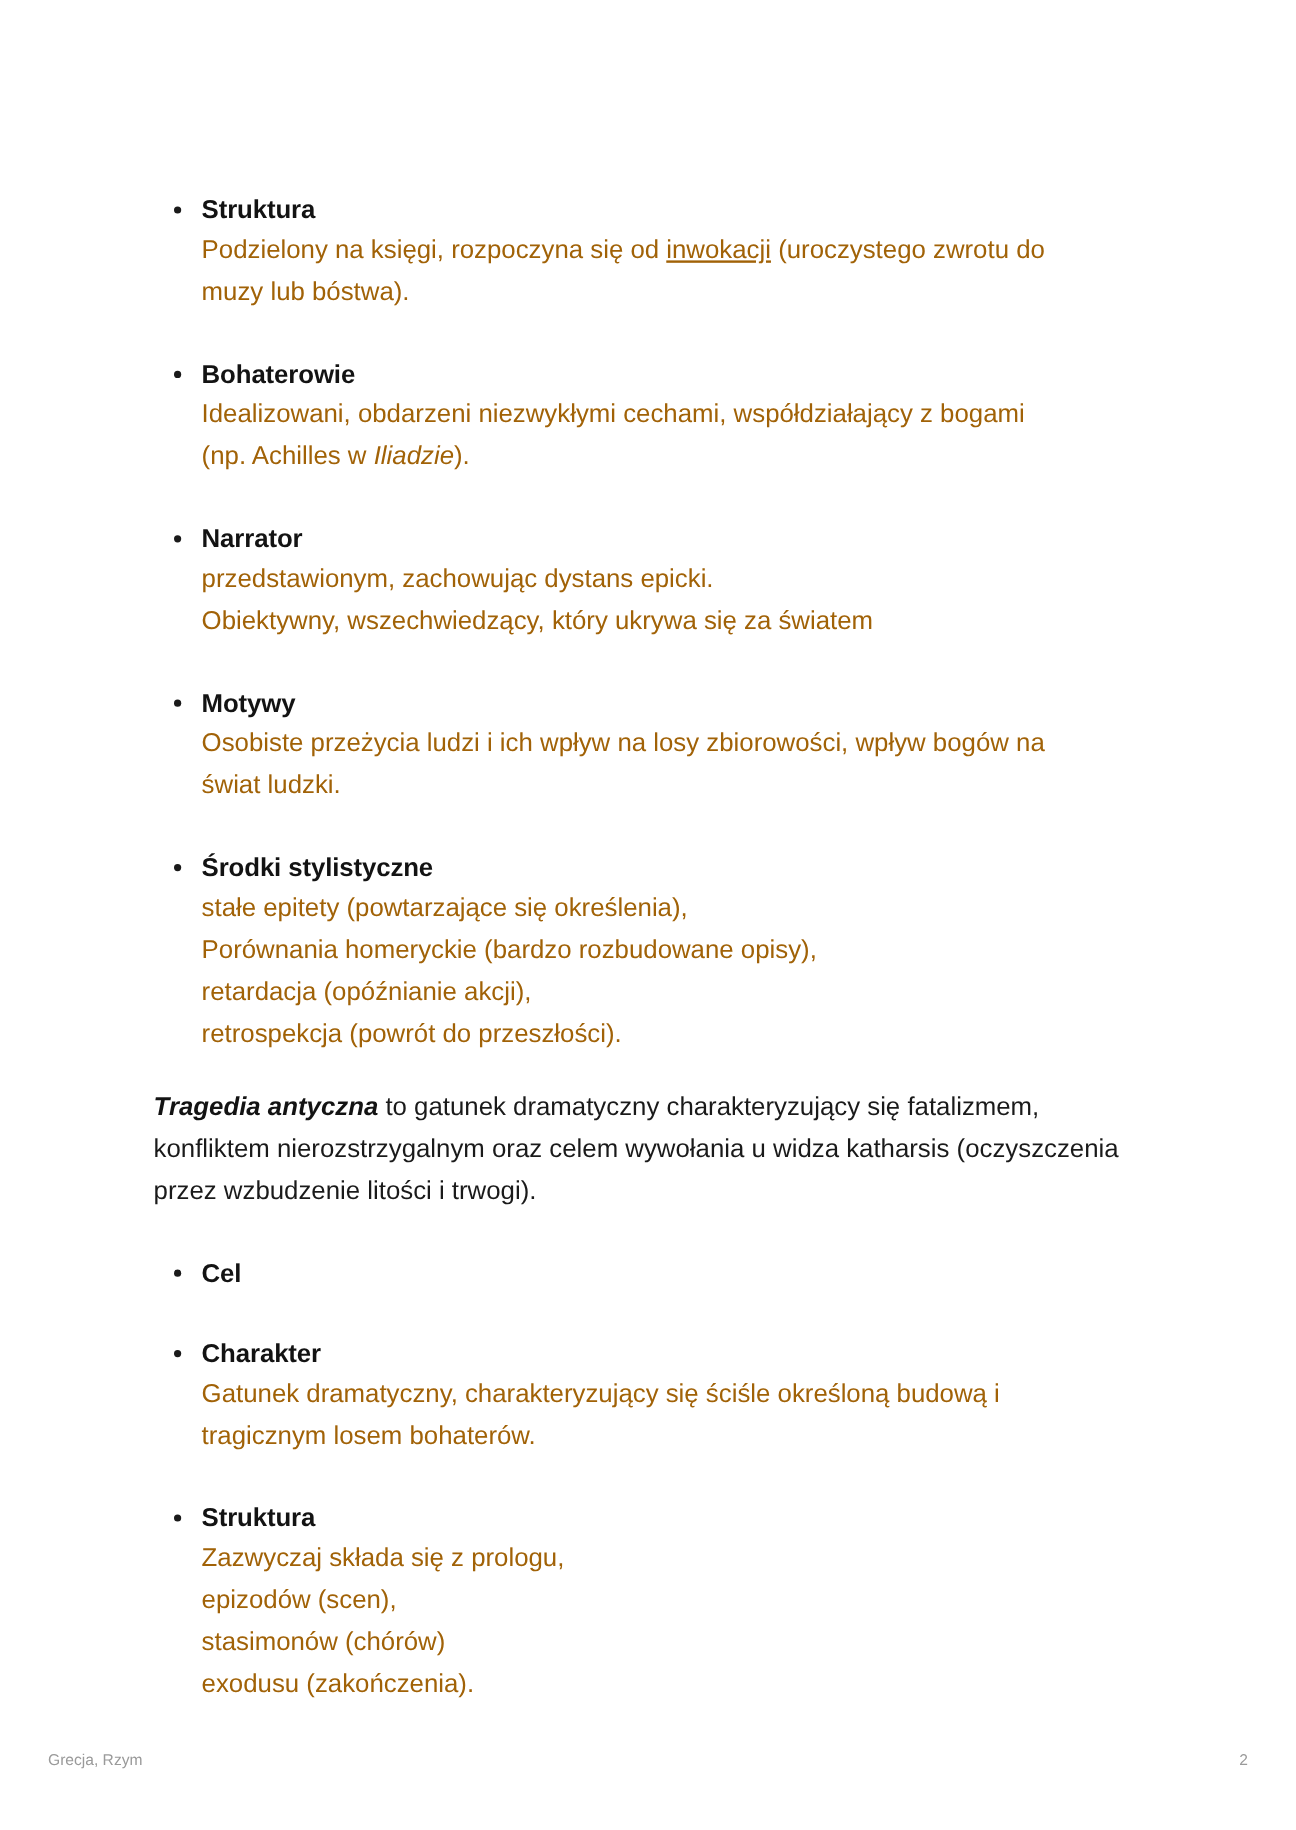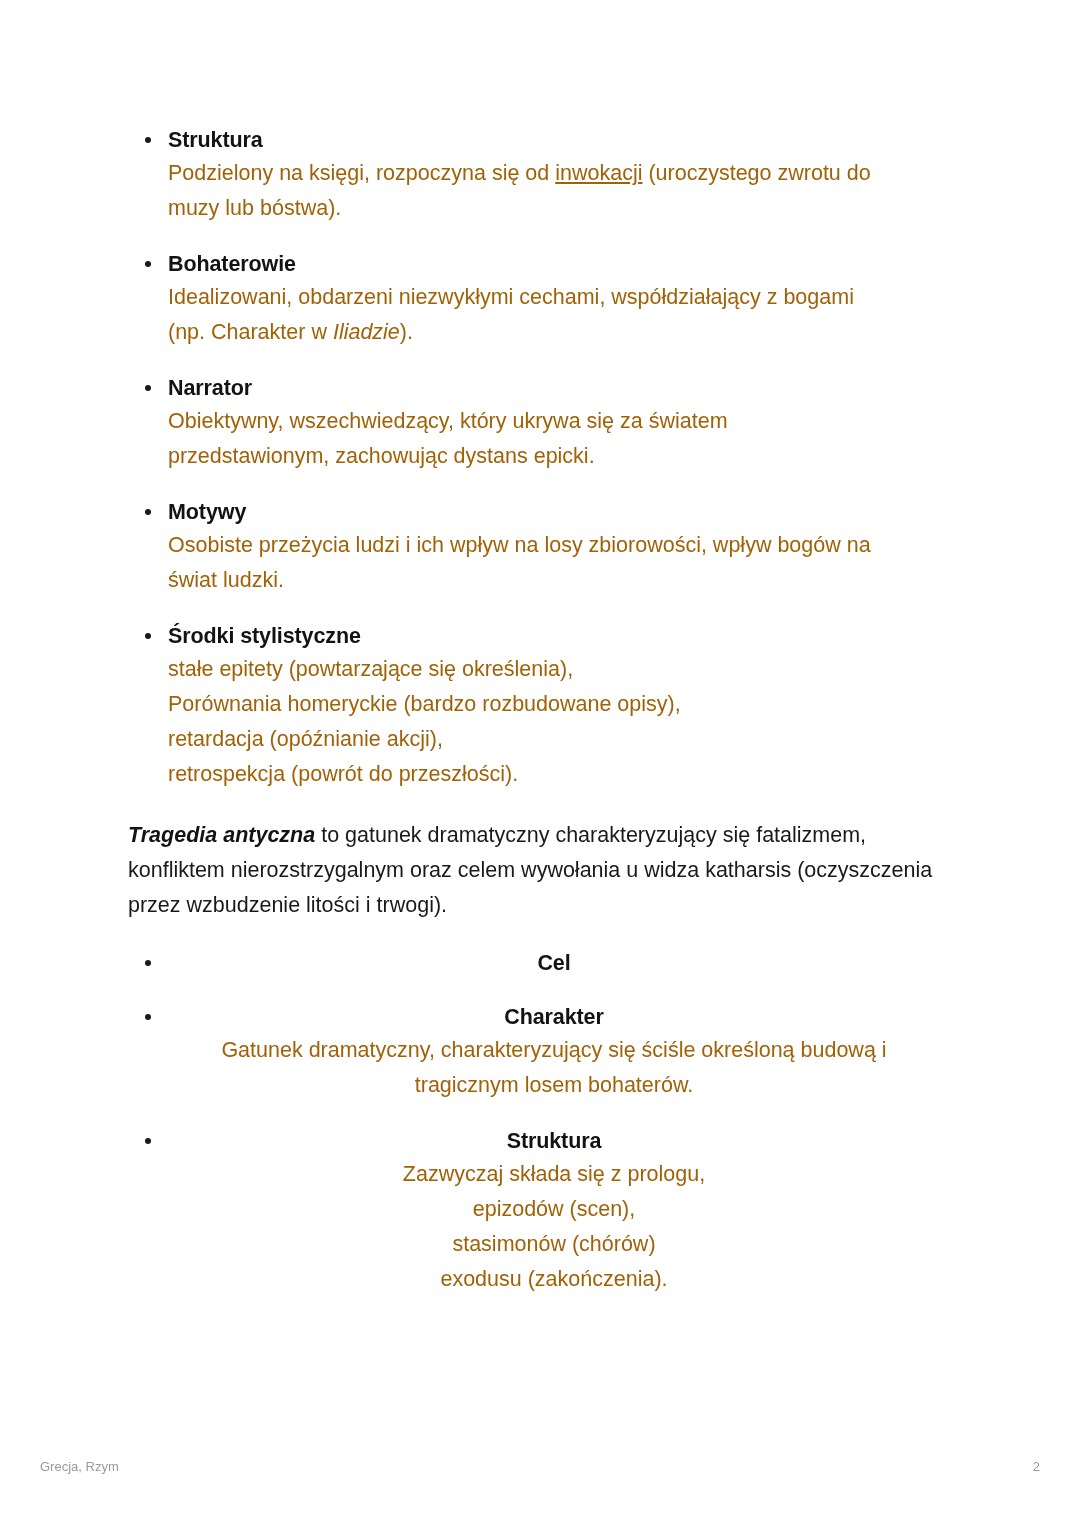--- a/index.html
+++ b/index.html
@@ -33,20 +33,21 @@
   
   .bullet-list {
     list-style: none;
     margin: 0;
     padding: 0;
   }
   .bullet-item {
     position: relative;
     padding-left: 40px;
     margin-bottom: 22px;
+    margin-top: 35px;
   }
   .bullet-item:last-child {
     margin-bottom: 0;
   }
   .bullet-dot {
     position: absolute;
     left: 17px;
     top: 13px;
     width: 6px;
     height: 6px;
@@ -79,21 +80,21 @@
     color: #1a1a1a;
     margin: 0;
   }
   .para .lead {
     font-weight: bold;
     color: #131313;
     font-style: italic;
   }
 
   .gap-before-para { margin-top: 26px; }
-  .gap-after-para  { margin-top: 24px; text-align: center; }
+  .gap-after-para  { margin-top: 24px; }
 
   u.underlined { text-decoration: underline; text-underline-offset: 2px; }
   i.italic { font-style: italic; }
 
   
   .footer {
     position: absolute;
     left: 40px;
     right: 40px;
     top: 1458px;
@@ -123,30 +124,30 @@
           <span class="line"><span>Podzielony na księgi, rozpoczyna się od </span><u class="underlined">inwokacji</u><span> (uroczystego zwrotu do</span></span>
           <span class="line">muzy lub bóstwa).</span>
         </span>
       </li>
 
       <li class="bullet-item">
         <span class="bullet-dot"></span>
         <span class="bullet-term">Bohaterowie</span>
         <span class="bullet-desc">
           <span class="line">Idealizowani, obdarzeni niezwykłymi cechami, współdziałający z bogami</span>
-          <span class="line"><span>(np. Charakter w </span><i class="italic">Iliadzie</i><span>).</span></span>
+          <span class="line"><span>(np. Achilles w </span><i class="italic">Iliadzie</i><span>).</span></span>
         </span>
       </li>
 
       <li class="bullet-item">
         <span class="bullet-dot"></span>
         <span class="bullet-term">Narrator</span>
         <span class="bullet-desc">
+          <span class="line">przedstawionym, zachowując dystans epicki.</span>
           <span class="line">Obiektywny, wszechwiedzący, który ukrywa się za światem</span>
-          <span class="line">przedstawionym, zachowując dystans epicki.</span>
         </span>
       </li>
 
       <li class="bullet-item">
         <span class="bullet-dot"></span>
         <span class="bullet-term">Motywy</span>
         <span class="bullet-desc">
           <span class="line">Osobiste przeżycia ludzi i ich wpływ na losy zbiorowości, wpływ bogów na</span>
           <span class="line">świat ludzki.</span>
         </span>

